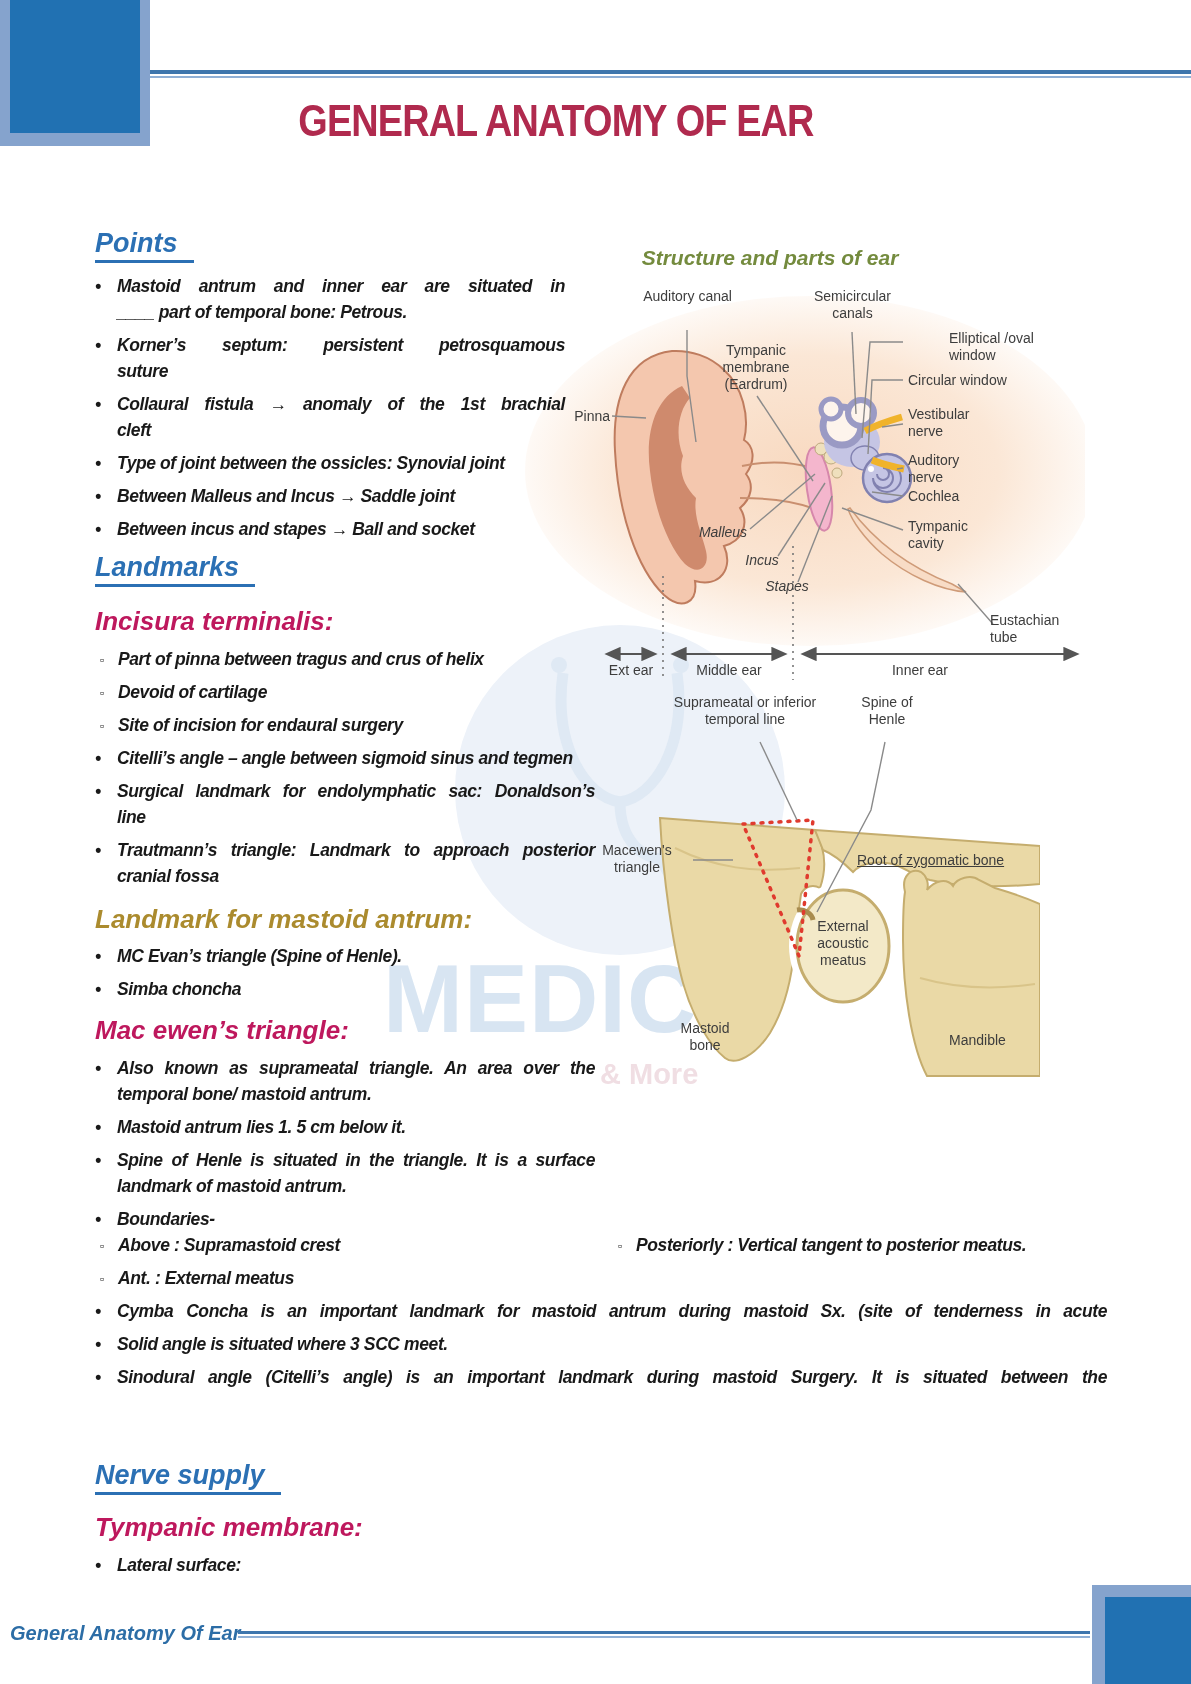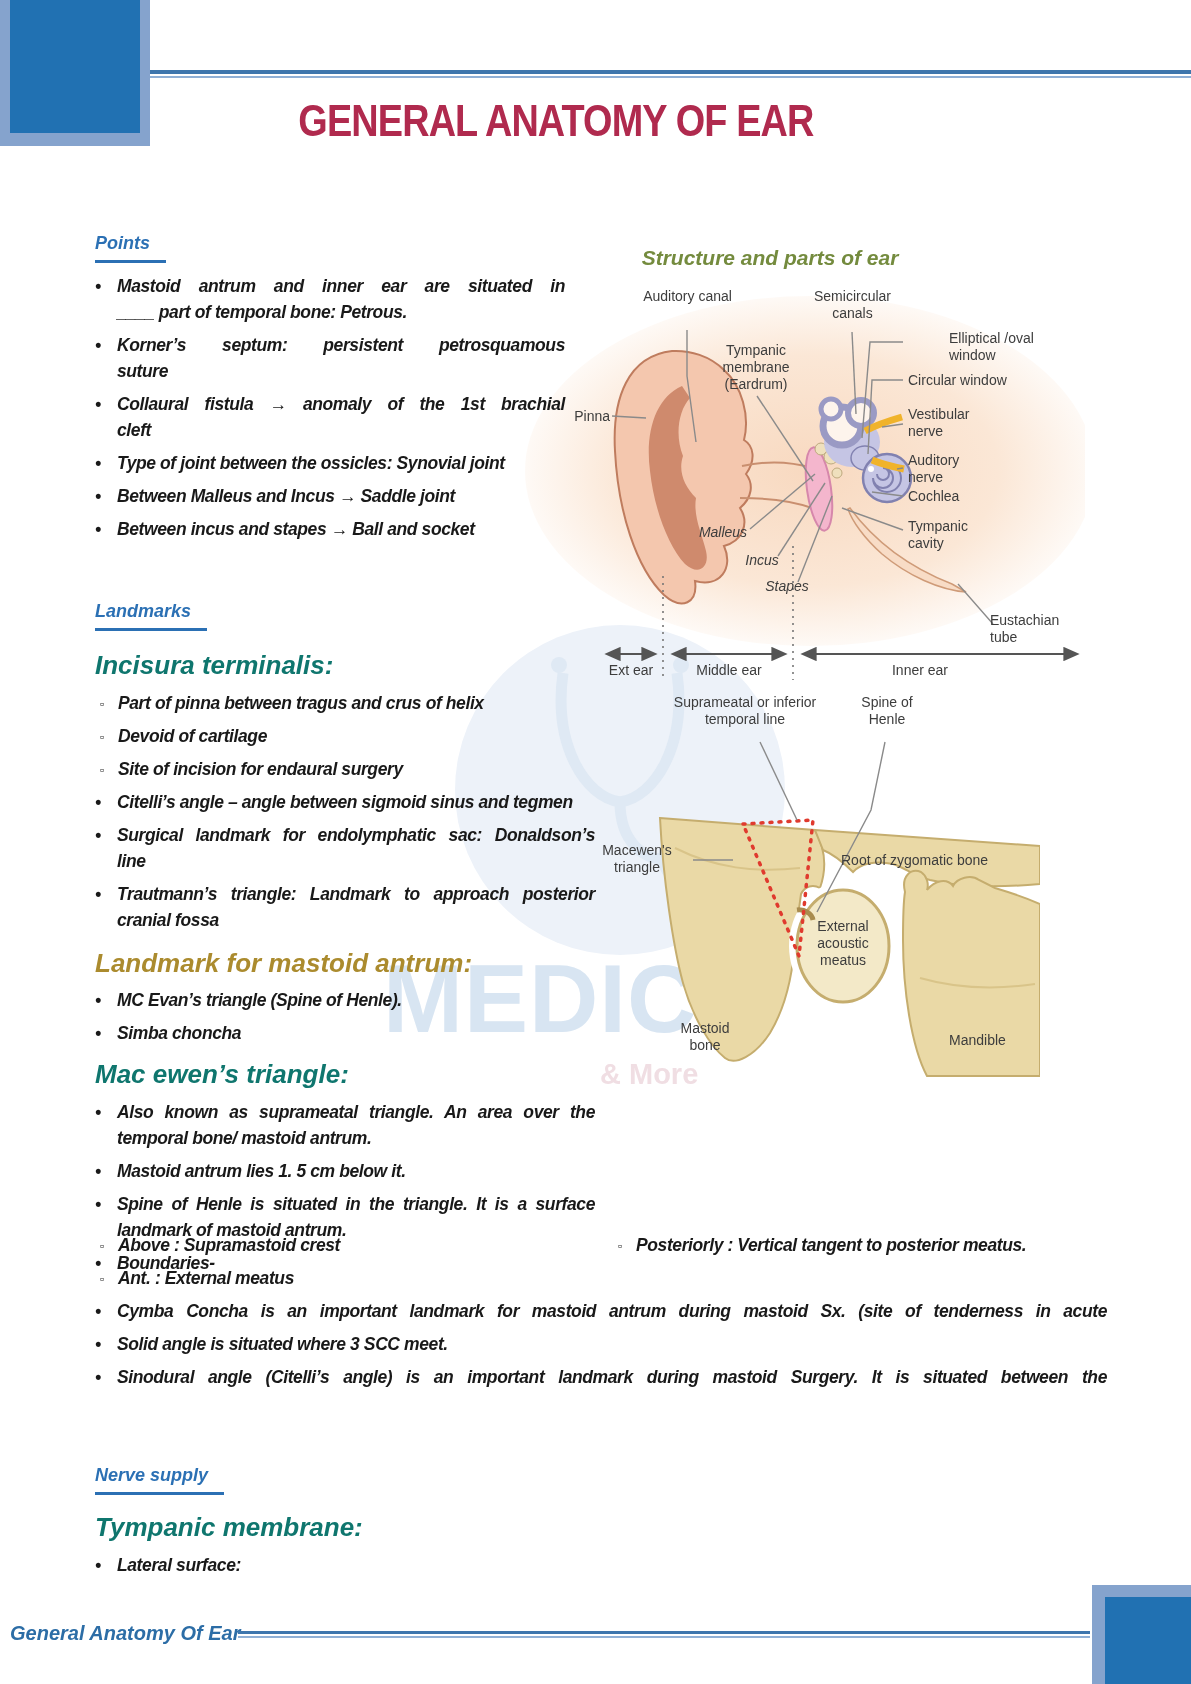--- a/index.html
+++ b/index.html
@@ -6,23 +6,23 @@
   .page{position:relative;width:1191px;height:1684px;background:#fff;overflow:hidden;
         font-family:"Liberation Sans","DejaVu Sans",sans-serif;color:#1b1b1b;}
   
   .sq-light{position:absolute;background:#85a3cd;}
   .sq-dark{position:absolute;background:#2171b2;}
   .hline{position:absolute;height:2px;border-top:4px solid #3e76ad;border-bottom:2px solid #8fb0d6;background:#fff;}
   .title{position:absolute;top:96px;left:0;right:0;text-align:center;color:#b02a4e;
          font-size:44px;font-weight:bold;letter-spacing:-1px;}
   .title>span{display:inline-block;transform:scaleX(.86) translateX(-46px);}
   
-  .h-blue{display:inline-block;font-size:18px;font-weight:bold;font-style:italic;color:#2b70b4;
+  .h-blue{display:inline-block;font-size:27px;font-weight:bold;font-style:italic;color:#2b70b4;
           border-bottom:3px solid #2b70b4;padding:0 16px 1px 0;margin:0 0 10px 0;line-height:31px;}
-  .h-brown{font-size:26px;font-weight:bold;font-style:italic;color:#0f766e;margin:0 0 9px 0;line-height:32px;}
+  .h-brown{font-size:26px;font-weight:bold;font-style:italic;color:#be185d;margin:0 0 9px 0;line-height:32px;}
   .h-gold{font-size:26px;font-weight:bold;font-style:italic;color:#ab8b2e;margin:14px 0 8px 0;line-height:32px;}
   
   .sect{position:absolute;z-index:2;}
   .b1,.b2{display:flex;margin:0 0 7px 0;font-size:17.5px;font-weight:bold;font-style:italic;
           letter-spacing:-0.4px;line-height:26px;color:#191919;}
   .b1 .mk{flex:0 0 22px;}
   .b2{padding-left:5px;}
   .b2 .mk{flex:0 0 18px;font-size:12px;transform:translateY(1px);}
   .tx{flex:1 1 auto;}
   .l1{display:block;text-align:justify;text-align-last:justify;}
@@ -97,21 +97,21 @@
     <div class="b1">
         <span class="mk">•</span>
       <div class="tx">Between Malleus and Incus → Saddle joint</div>
       </div>
     <div class="b1">
         <span class="mk">•</span>
       <div class="tx">Between incus and stapes → Ball and socket</div>
       </div>
   </div>
 
-  <div class="sect" style="left:95px;top:552px;width:500px;margin-top:44px;">
+  <div class="sect" style="left:95px;top:552px;width:500px;">
     <div class="h-blue">Landmarks</div>
     <div style="height:8px;"></div>
     <div class="h-brown">Incisura terminalis:</div>
     <div class="b2">
         <span class="mk">▫</span>
       <div class="tx">Part of pinna between tragus and crus of helix</div>
       </div>
     <div class="b2">
         <span class="mk">▫</span>
       <div class="tx">Devoid of cartilage</div>
@@ -333,21 +333,21 @@
       <polygon points="168,136 238,132 224,268" fill="none" stroke="#e03a2e" stroke-width="3.5" stroke-dasharray="2,7" stroke-linecap="round"></polygon>
       <g stroke="#8a8a8a" stroke-width="1.4" fill="none">
         <polyline points="185,54 222,132"></polyline>
         <polyline points="310,54 296,122 242,224"></polyline>
         <polyline points="118,172 158,172"></polyline>
       </g>
     </svg>
     <div class="lbl" style="left:90px;top:6px;width:160px;">Suprameatal or inferior temporal line</div>
     <div class="lbl" style="left:267px;top:6px;width:90px;">Spine of Henle</div>
     <div class="lbl" style="left:8px;top:154px;width:108px;">Macewen's triangle</div>
-    <div class="lbl lft" style="left:266px;top:164px;width:175px;">Root of zygomatic bone</div>
+    <div class="lbl lft" style="left:282px;top:164px;width:175px;text-decoration:underline;">Root of zygomatic bone</div>
     <div class="lbl" style="left:222px;top:230px;width:92px;">External acoustic meatus</div>
     <div class="lbl" style="left:90px;top:332px;width:80px;">Mastoid bone</div>
     <div class="lbl" style="left:355px;top:344px;width:95px;">Mandible</div>
   </div>
 
   <div class="footer-text">General Anatomy Of Ear</div>
   <div class="footer-line"></div>
   <div class="sq-light" style="left:1092px;top:1585px;width:99px;height:99px;z-index:2;"></div>
   <div class="sq-dark" style="left:1105px;top:1597px;width:86px;height:87px;z-index:3;"></div>
 

